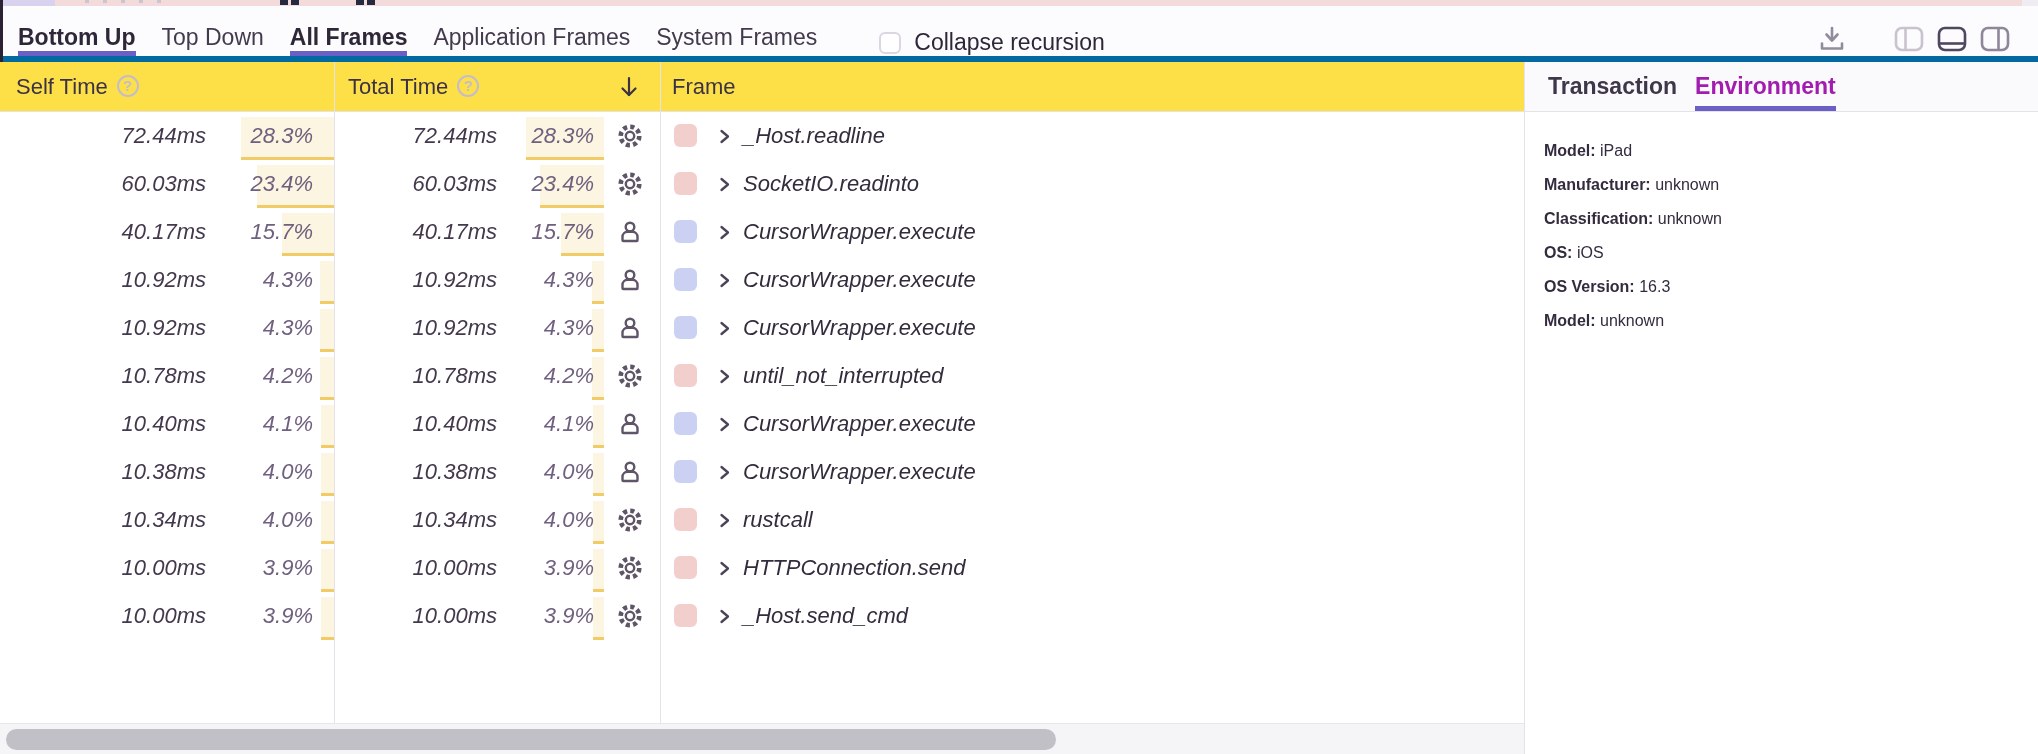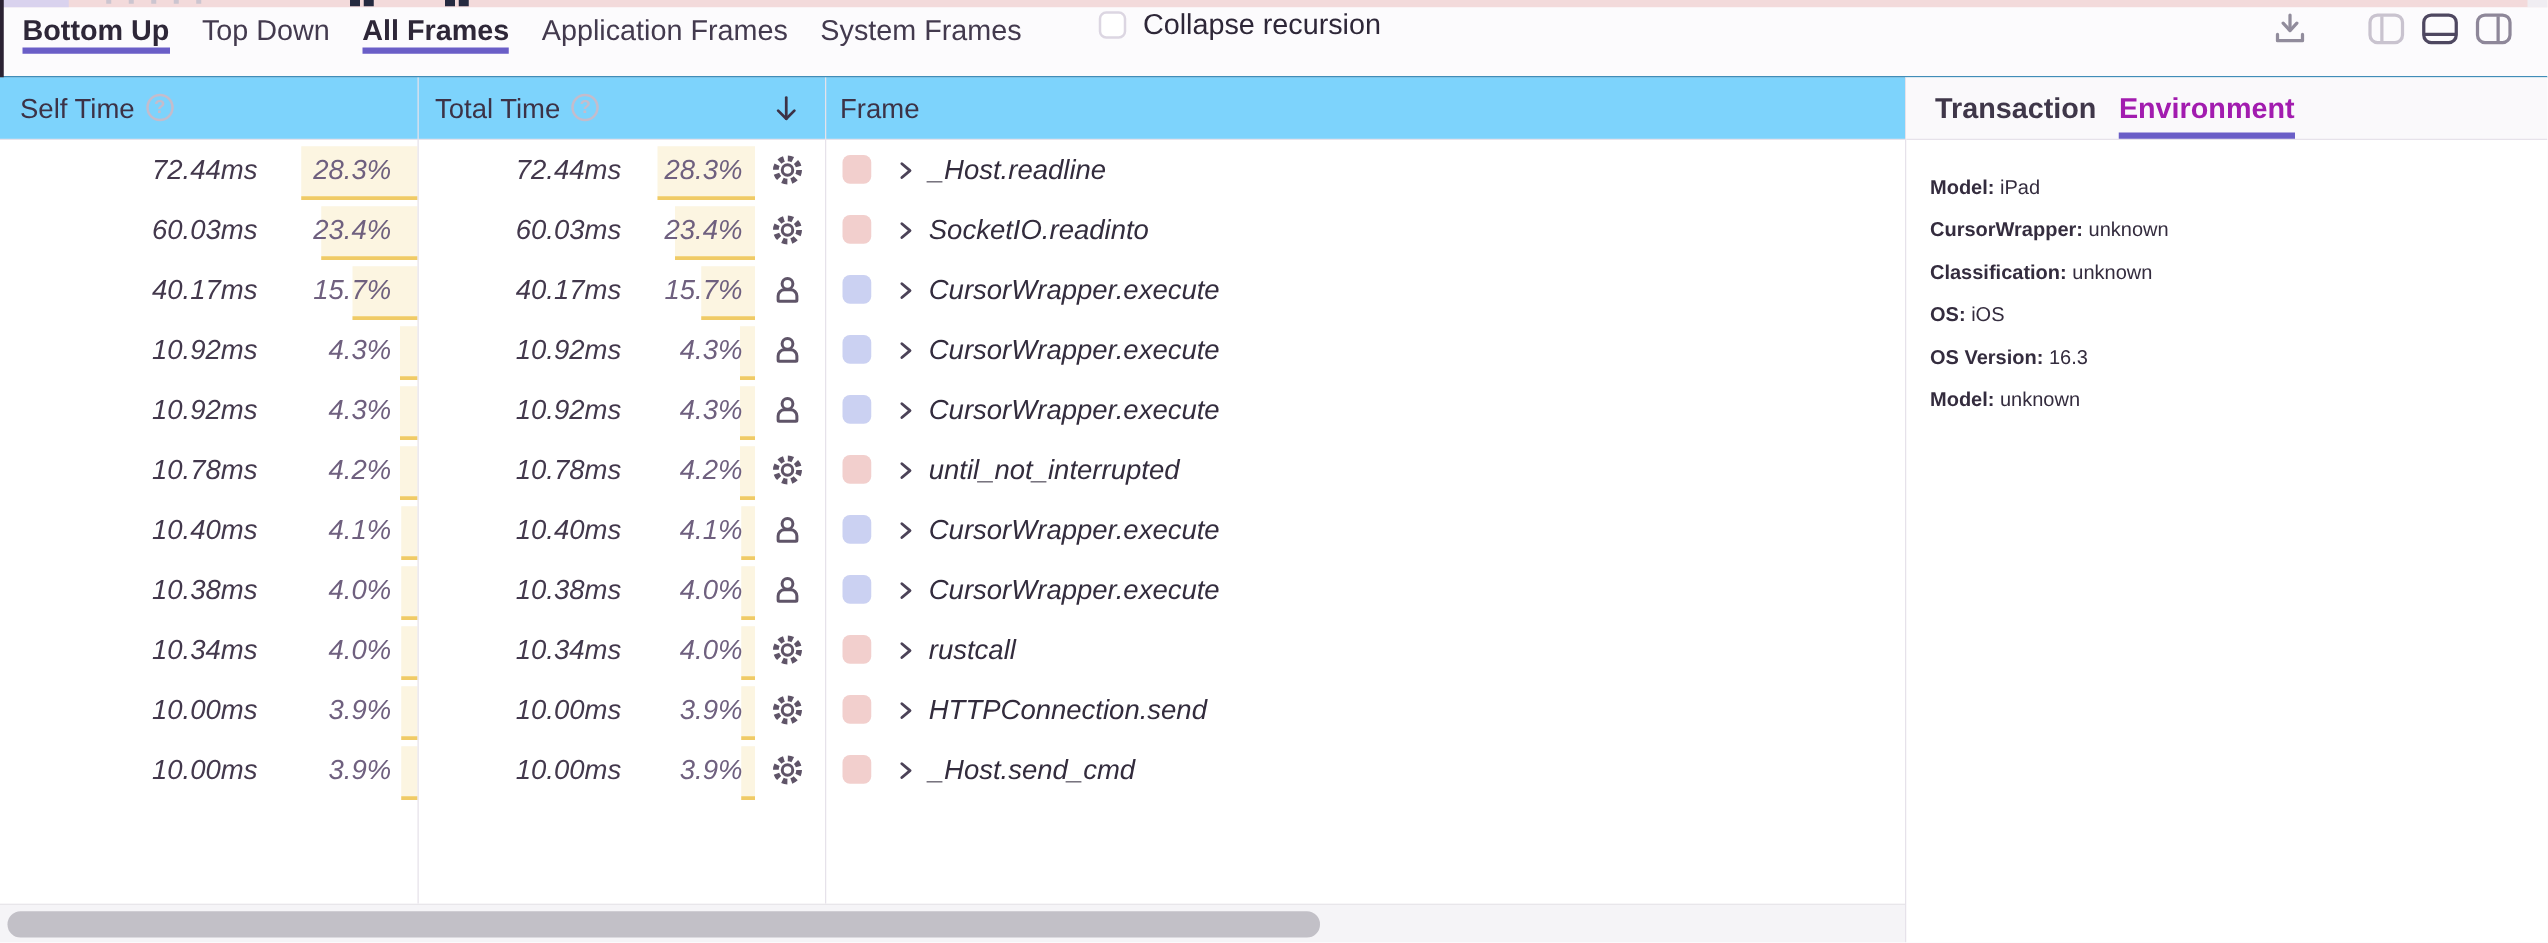--- a/index.html
+++ b/index.html
@@ -14,35 +14,35 @@
   
   .minimap { position:absolute; left:0; top:0; width:2038px; height:6px; background:#F3DADB; }
   .minimap .mm-end { position:absolute; right:0; top:0; width:16px; height:6px; background:#F0EDF2; }
   .minimap .mm-sel { position:absolute; left:2px; top:0; width:53px; height:6px; background:#D9D2EE; }
   .minimap .mm-edge { position:absolute; left:0; top:0; width:2px; height:6px; background:#332A3E; }
   .mm-mark { position:absolute; top:0; height:5px; width:8px; background:#252A40; }
   .mm-tick { position:absolute; top:0; height:3px; width:4px; background:#CCC5D0; }
 
   
   .tabbar { position:absolute; left:0; top:6px; width:2038px; height:56px; background:#FCFBFD;
-            border-bottom:1px solid #0369a1; display:flex; align-items:flex-start; padding-left:18px; }
+            border-bottom:6px solid #0369a1; display:flex; align-items:flex-end; padding-left:18px; }
   .tab-left-edge { position:absolute; left:0; top:-6px; width:3px; height:62px; background:#2B2233; }
   .tab { display:flex; align-items:center; margin-right:26px; border-bottom:5px solid transparent;
          padding-top:5px; font-size:23px; color:#433A4E; cursor:pointer; white-space:nowrap; }
   .tab.active { font-weight:bold; color:#2E2738; border-bottom-color:#6A5EC7; }
   .cr-wrap { display:flex; align-items:center; margin-left:36px; }
   .checkbox { width:22px; height:22px; border:2px solid #DCD6E2; border-radius:6px; background:#fff; margin-right:13px; }
   .cr-label { font-size:23px; color:#2E2738; }
   .tb-spacer { flex:1; }
   .tb-icons { display:flex; align-items:center; margin-right:26px; }
   .icon-btn { display:flex; align-items:center; justify-content:center; margin-left:9px; cursor:pointer; }
   .icon-btn.download { margin-right:36px; }
 
   
-  .header-row { position:absolute; left:0; top:62px; width:1524px; height:50px; background:#7dd3fc;
+  .header-row { position:absolute; left:0; top:62px; width:1524px; height:50px; background:#fde047;
                 border-bottom:1px solid #E6E2EA; font-size:22px; color:#3C3246; }
   .hr-item { position:absolute; top:0; height:49px; line-height:49px; white-space:nowrap; }
   .help-icon { display:inline-block; width:22px; height:22px; border:2px solid #C4BCCC; border-radius:50%;
                color:#C4BCCC; font-size:15px; line-height:18px; text-align:center; margin-left:9px;
                vertical-align:middle; font-weight:bold; margin-top:-4px; }
   .help-icon::after { content:"?"; }
   .sort-arrow { position:absolute; left:616px; top:12px; }
 
   
   .table-bg { position:absolute; left:0; top:112px; width:1524px; height:611px; background:#ffffff; }
@@ -433,21 +433,21 @@
       <div class="panel-tab">Transaction</div>
       <div class="panel-tab active">Environment</div>
     </div>
     <div class="panel-body">
 
         <div class="env-line">
           <b>Model:</b><span> </span><span>iPad</span>
         </div>
 
         <div class="env-line">
-          <b>CursorWrapper:</b><span> </span><span>unknown</span>
+          <b>Manufacturer:</b><span> </span><span>unknown</span>
         </div>
 
         <div class="env-line">
           <b>Classification:</b><span> </span><span>unknown</span>
         </div>
 
         <div class="env-line">
           <b>OS:</b><span> </span><span>iOS</span>
         </div>
 

